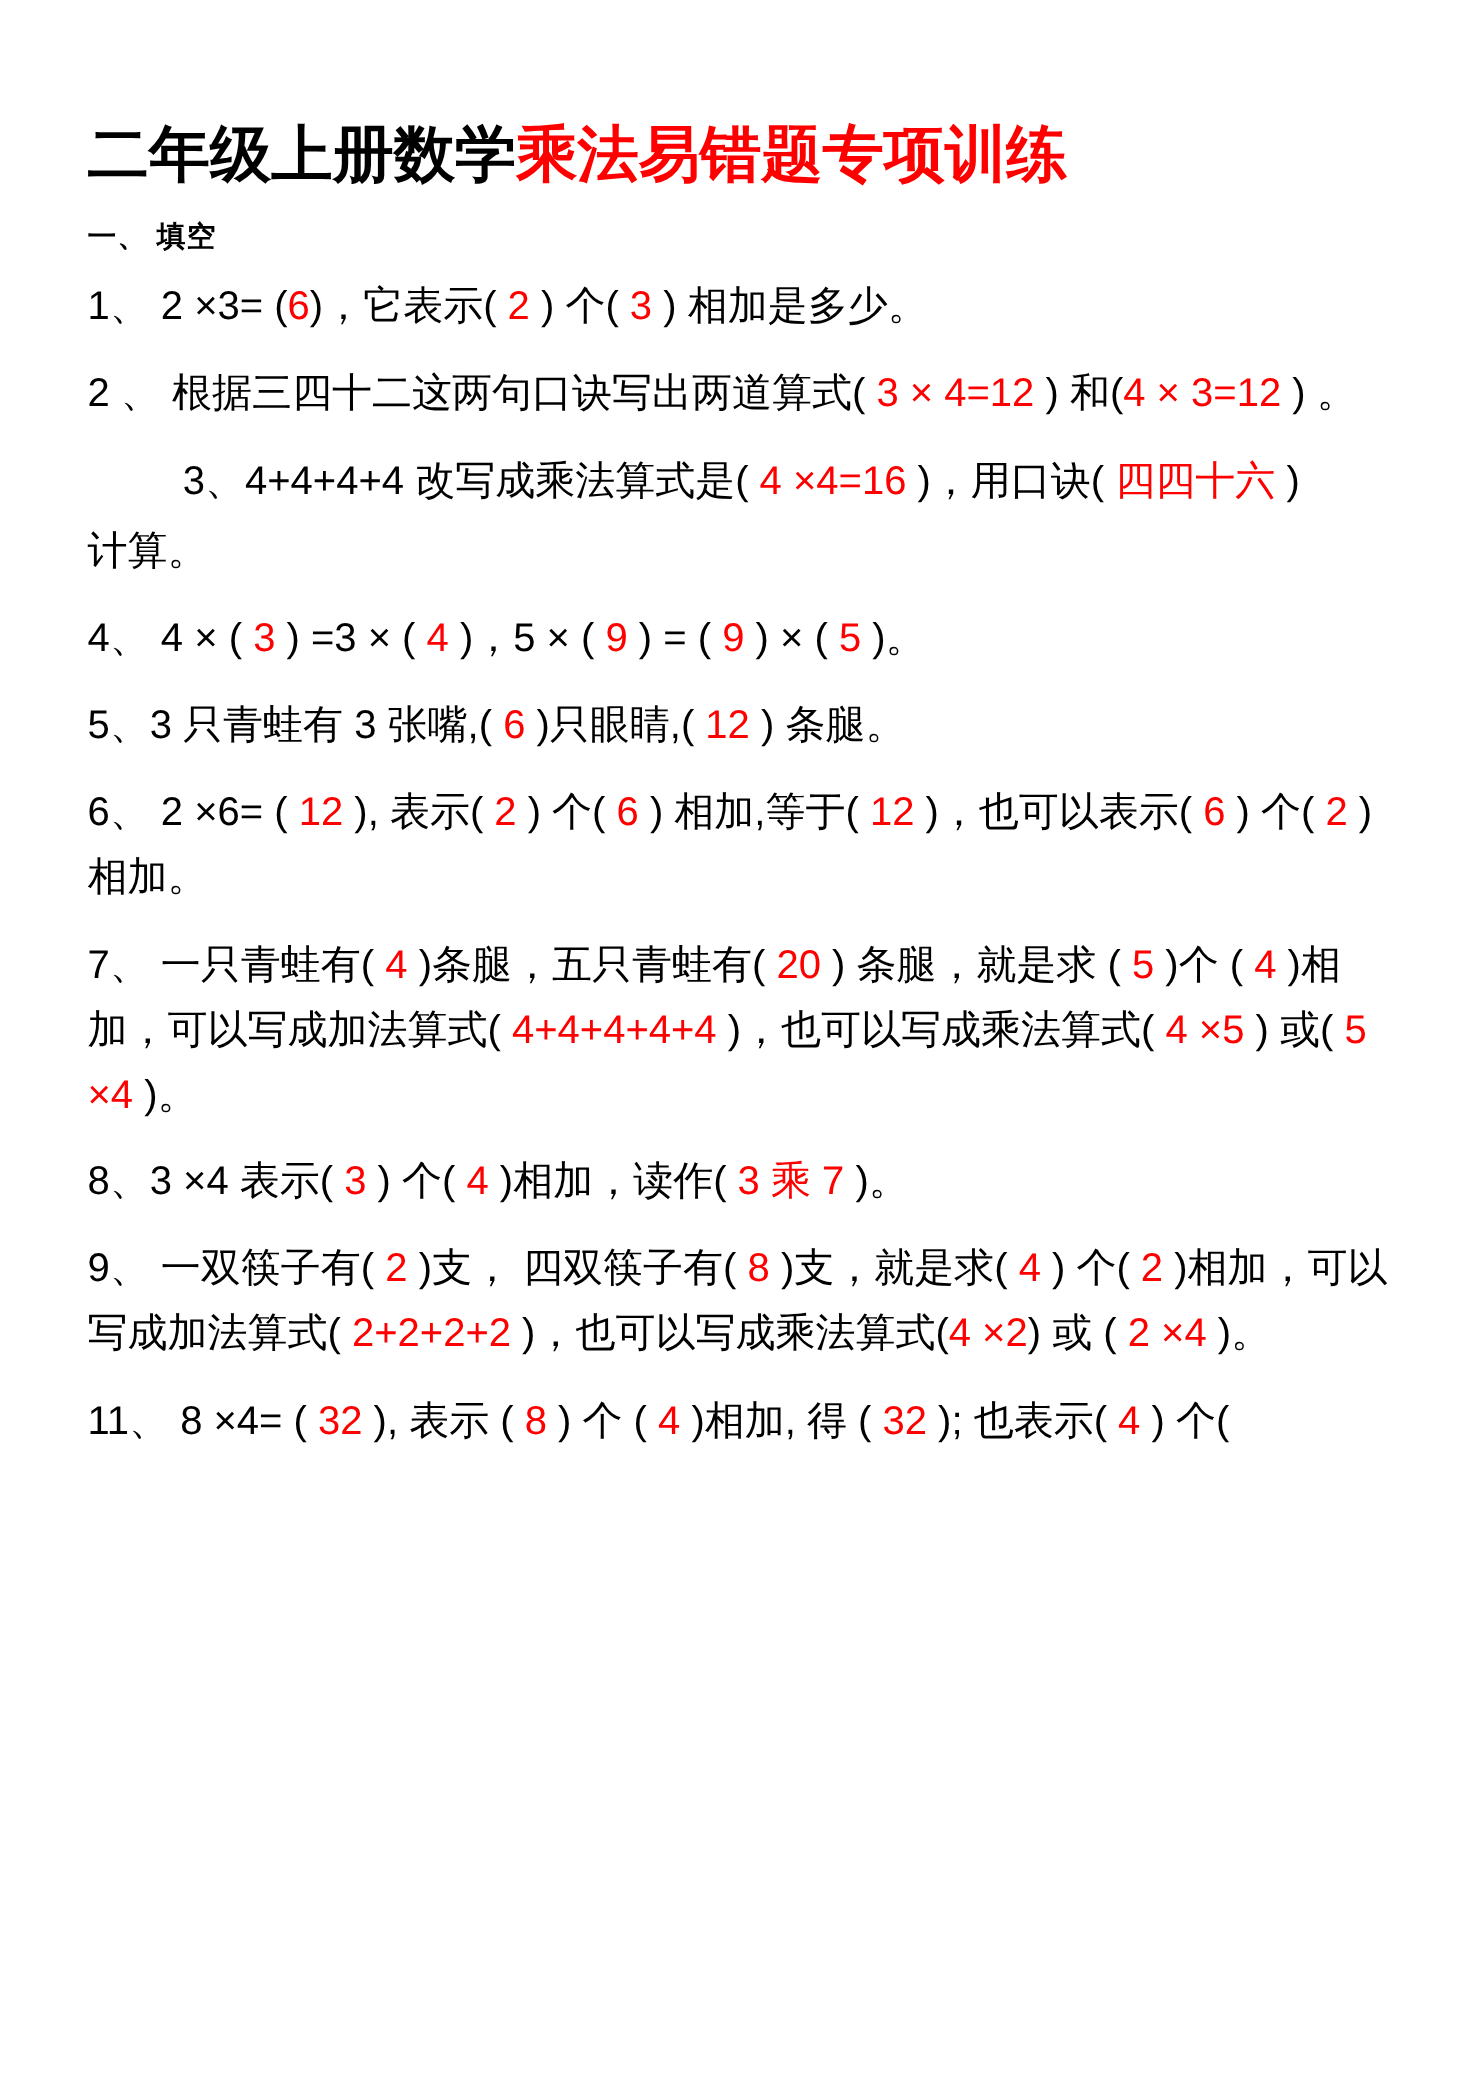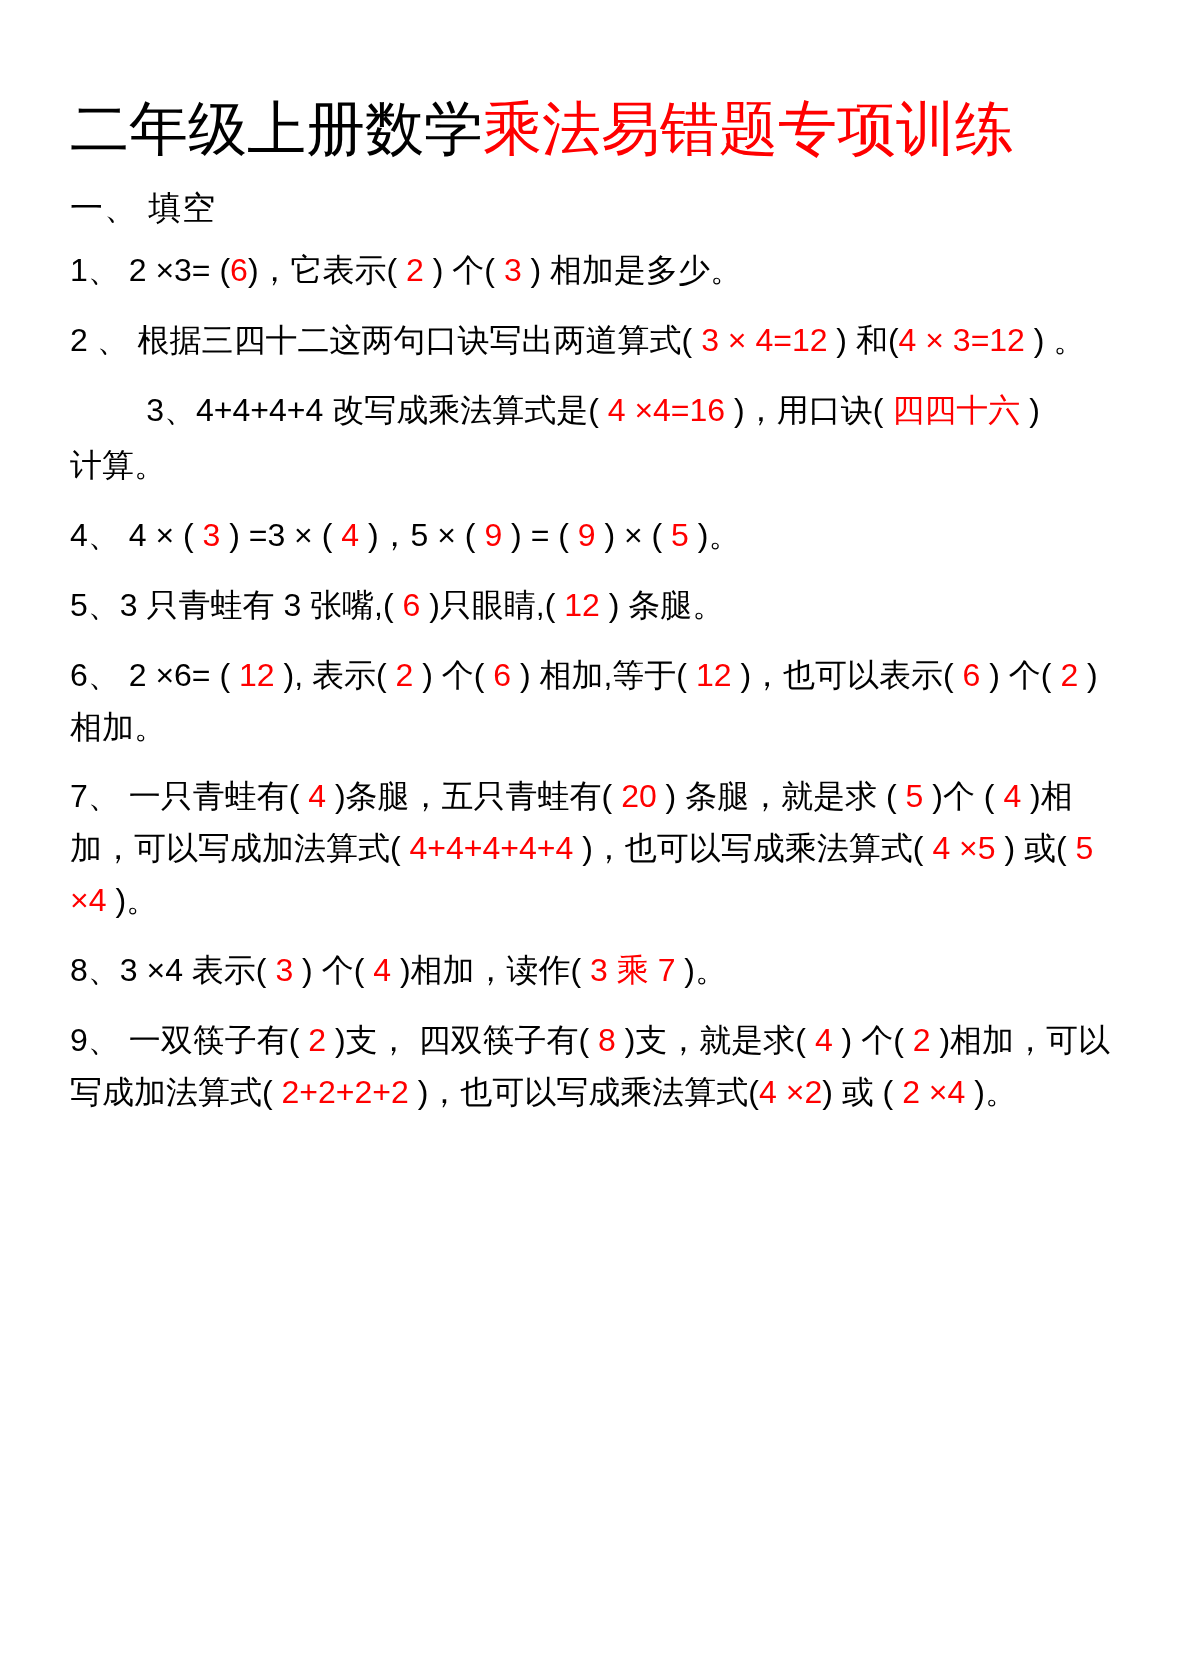--- a/index.html
+++ b/index.html
@@ -15,33 +15,33 @@
     overflow: hidden;
   }
   .page {
     position: relative;
     width: 1186px;
     height: 1678px;
     box-sizing: border-box;
     padding: 96px 70px 0 70px;
   }
   .title {
-    font-size: 59px;
-    font-weight: normal;
+    font-size: 49px;
+    font-weight: bold;
     line-height: 1.15;
     letter-spacing: 0px;
     white-space: nowrap;
     margin: 0 0 10px 0;
   }
   .title .blk { color: #000000; }
   .title .red { color: #ff0000; }
 
   .section-head {
-    font-size: 33px;
-    font-weight: normal;
+    font-size: 23px;
+    font-weight: bold;
     margin: 22px 0 14px 0;
     letter-spacing: 1px;
   }
 
   .qlist { }
   .q {
     font-size: 32px;
     line-height: 1.62;
     margin: 0 0 18px 0;
     text-align: left;
@@ -66,15 +66,16 @@
       <p class="q"><span>1、 2 ×3= (</span><span class="red">6</span><span>)，它表示(</span><span class="red"> 2 </span><span>) 个(</span><span class="red"> 3 </span><span>) 相加是多少。</span></p>
       <p class="q"><span>2 、 根据三四十二这两句口诀写出两道算式(</span><span class="red"> 3 × 4=12 </span><span>) 和(</span><span class="red">4 × 3=12</span><span>   ) 。</span></p>
       <p class="q q-tight"><span>3、4+4+4+4 改写成乘法算式是(</span><span class="red"> 4 ×4=16 </span><span>)，用口诀(</span><span class="red"> 四四十六 </span><span>)</span></p>
       <p class="q q-cont"><span>计算。</span></p>
       <p class="q"><span>4、 4 × (</span><span class="red"> 3 </span><span>) =3 × (</span><span class="red"> 4 </span><span>)，5 × (</span><span class="red"> 9 </span><span>) = (</span><span class="red"> 9 </span><span>) × (</span><span class="red"> 5 </span><span>)。</span></p>
       <p class="q"><span>5、3 只青蛙有 3 张嘴,(</span><span class="red"> 6 </span><span>)只眼睛,(</span><span class="red"> 12 </span><span>) 条腿。</span></p>
       <p class="q"><span>6、 2 ×6= (</span><span class="red"> 12 </span><span>), 表示(</span><span class="red"> 2 </span><span>) 个(</span><span class="red"> 6 </span><span>) 相加,等于(</span><span class="red"> 12 </span><span>)，也可以表示(</span><span class="red"> 6 </span><span>) 个(</span><span class="red"> 2 </span><span>)相加。</span></p>
       <p class="q"><span>7、 一只青蛙有(</span><span class="red"> 4 </span><span>)条腿，五只青蛙有(</span><span class="red"> 20 </span><span>) 条腿，就是求 (</span><span class="red"> 5 </span><span>)个 (</span><span class="red"> 4 </span><span>)相加，可以写成加法算式(</span><span class="red"> 4+4+4+4+4 </span><span>)，也可以写成乘法算式(</span><span class="red"> 4 ×5 </span><span>) 或(</span><span class="red"> 5 ×4 </span><span>)。</span></p>
       <p class="q"><span>8、3 ×4 表示(</span><span class="red"> 3 </span><span>) 个(</span><span class="red"> 4 </span><span>)相加，读作(</span><span class="red"> 3 乘 7 </span><span>)。</span></p>
       <p class="q"><span>9、 一双筷子有(</span><span class="red"> 2 </span><span>)支， 四双筷子有(</span><span class="red"> 8 </span><span>)支，就是求(</span><span class="red"> 4 </span><span>) 个(</span><span class="red"> 2 </span><span>)相加，可以写成加法算式(</span><span class="red"> 2+2+2+2 </span><span>)，也可以写成乘法算式(</span><span class="red">4 ×2</span><span>) 或 (</span><span class="red"> 2 ×4 </span><span>)。</span></p>
+      <p class="q"><span>11、 8 ×4= (</span><span class="red"> 32 </span><span>), 表示 (</span><span class="red"> 8 </span><span>) 个 (</span><span class="red"> 4 </span><span>)相加, 得 (</span><span class="red"> 32 </span><span>); 也表示(</span><span class="red"> 4 </span><span>) 个(</span></p>
     </div>
 
 </div>
 
 </body></html>

